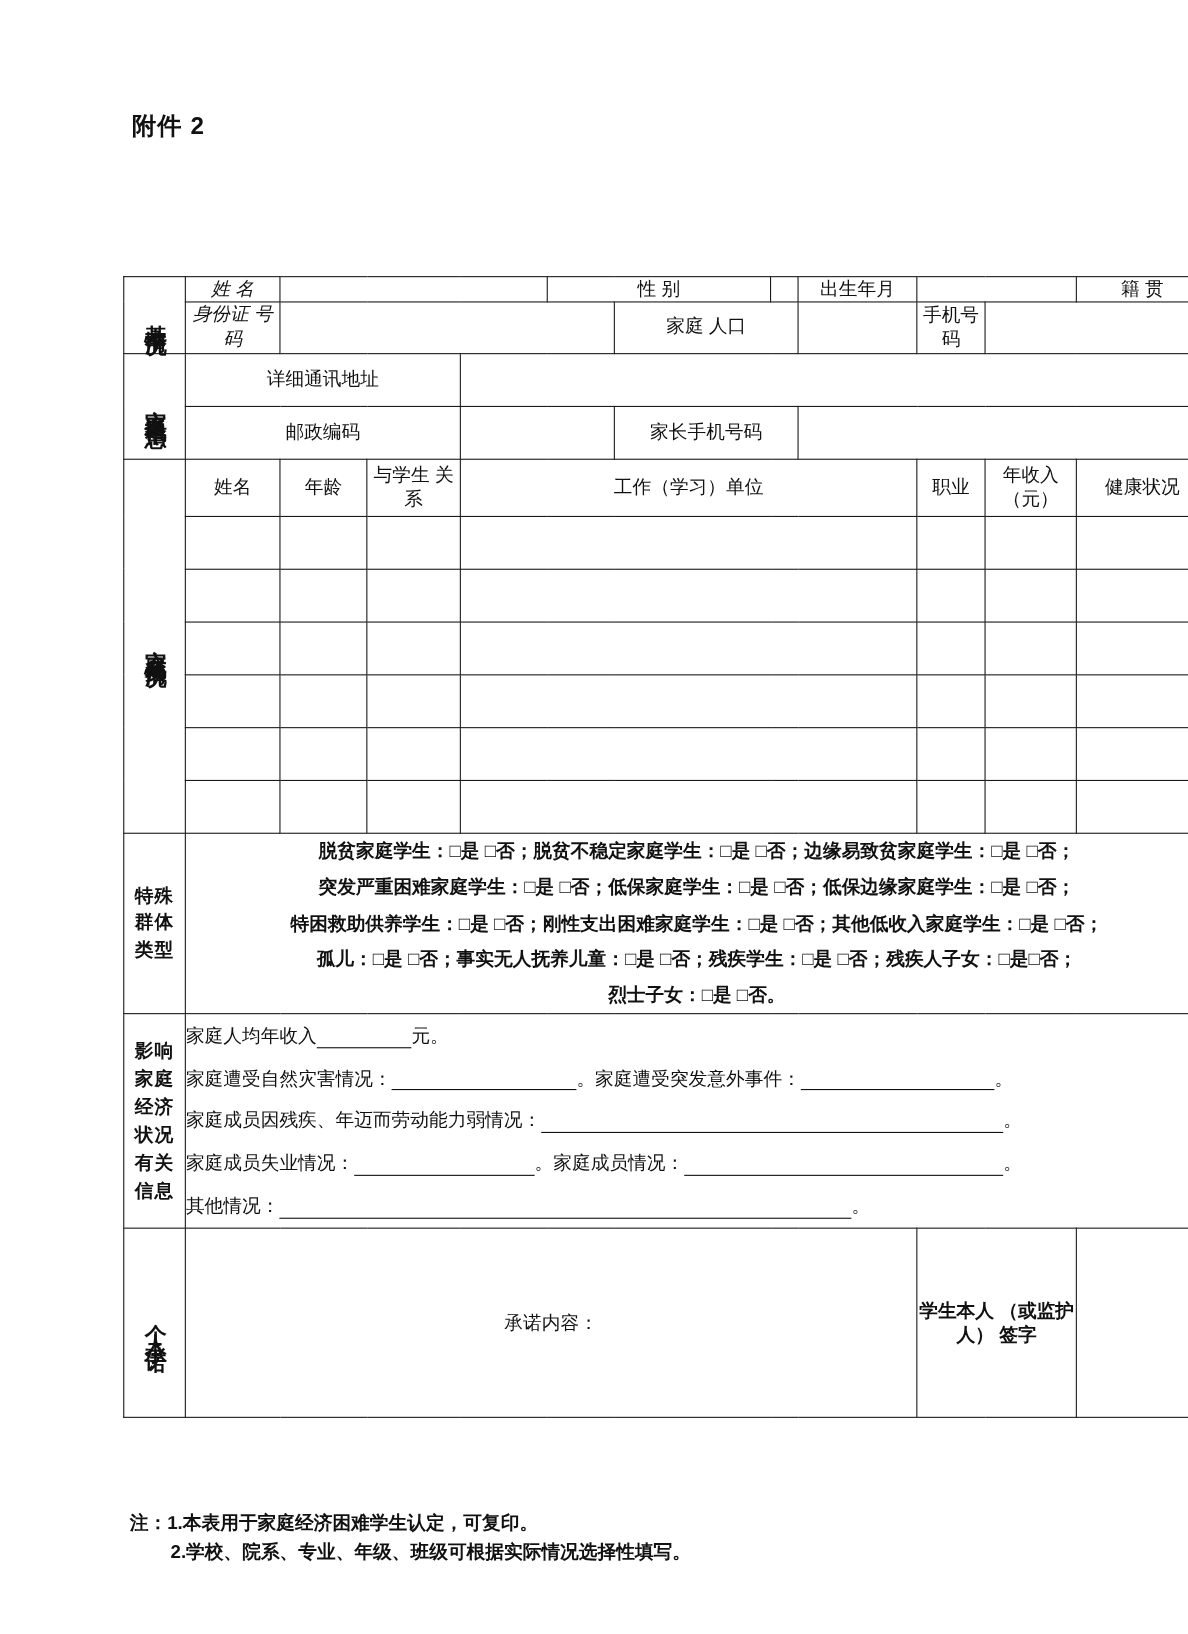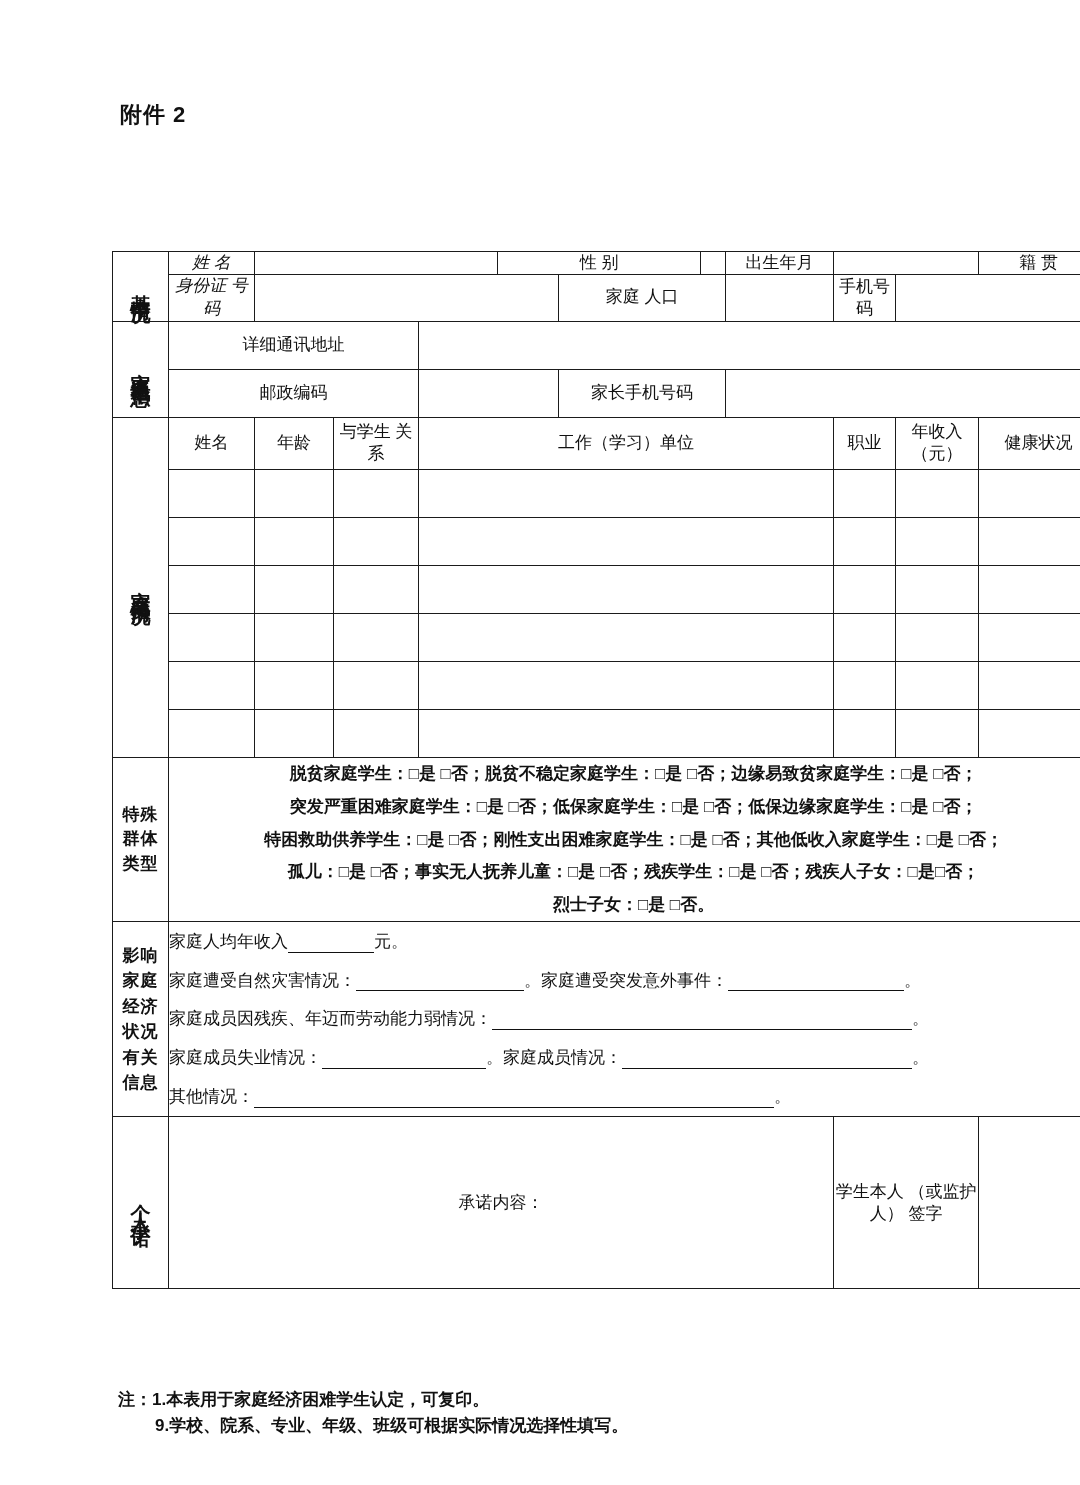--- a/index.html
+++ b/index.html
@@ -132,34 +132,34 @@
   .u-income  { width: 86px; }
   .u-disaster{ width: 168px; }
   .u-accident{ width: 176px; }
   .u-disab   { width: 420px; }
   .u-unemp   { width: 164px; }
   .u-debt    { width: 290px; }
   .u-other   { width: 520px; }
 
   
   .cm-body { text-align: left; vertical-align: top; padding: 9px 0 0 12px; font-size: 16.5px; margin-left: 36px; }
-  .sig-label { font-size: 19px; line-height: 1.55; }
+  .sig-label { font-size: 19px; line-height: 1.55; font-weight: bold; }
 
   
   .notes {
     position: absolute;
     left: 118px;
     top: 1372px;
     width: 900px;
     font-size: 17px;
     font-weight: bold;
     font-family: "Liberation Sans", "DejaVu Sans", sans-serif;
     line-height: 1.55;
   }
-  .notes .n1 { text-indent: 0; margin-top: 15px; }
+  .notes .n1 { text-indent: 0; }
   .notes .nx { padding-left: 37px; }
 </style>
 </head>
 <body>
 
 <div class="page">
 
   <div class="attach-no">附件 2</div>
 
 
@@ -370,16 +370,16 @@
       </td>
       <td></td>
     </tr>
   </tbody>
     </table>
 
   <div class="notes">
     <div class="n1">
       <span>注：</span><span>1.本表用于家庭经济困难学生认定，可复印。</span>
     </div>
-    <div class="nx">9.学校、院系、专业、年级、班级可根据实际情况选择性填写。</div>
+    <div class="nx">2.学校、院系、专业、年级、班级可根据实际情况选择性填写。</div>
   </div>
 
 </div>
 
 </body></html>

